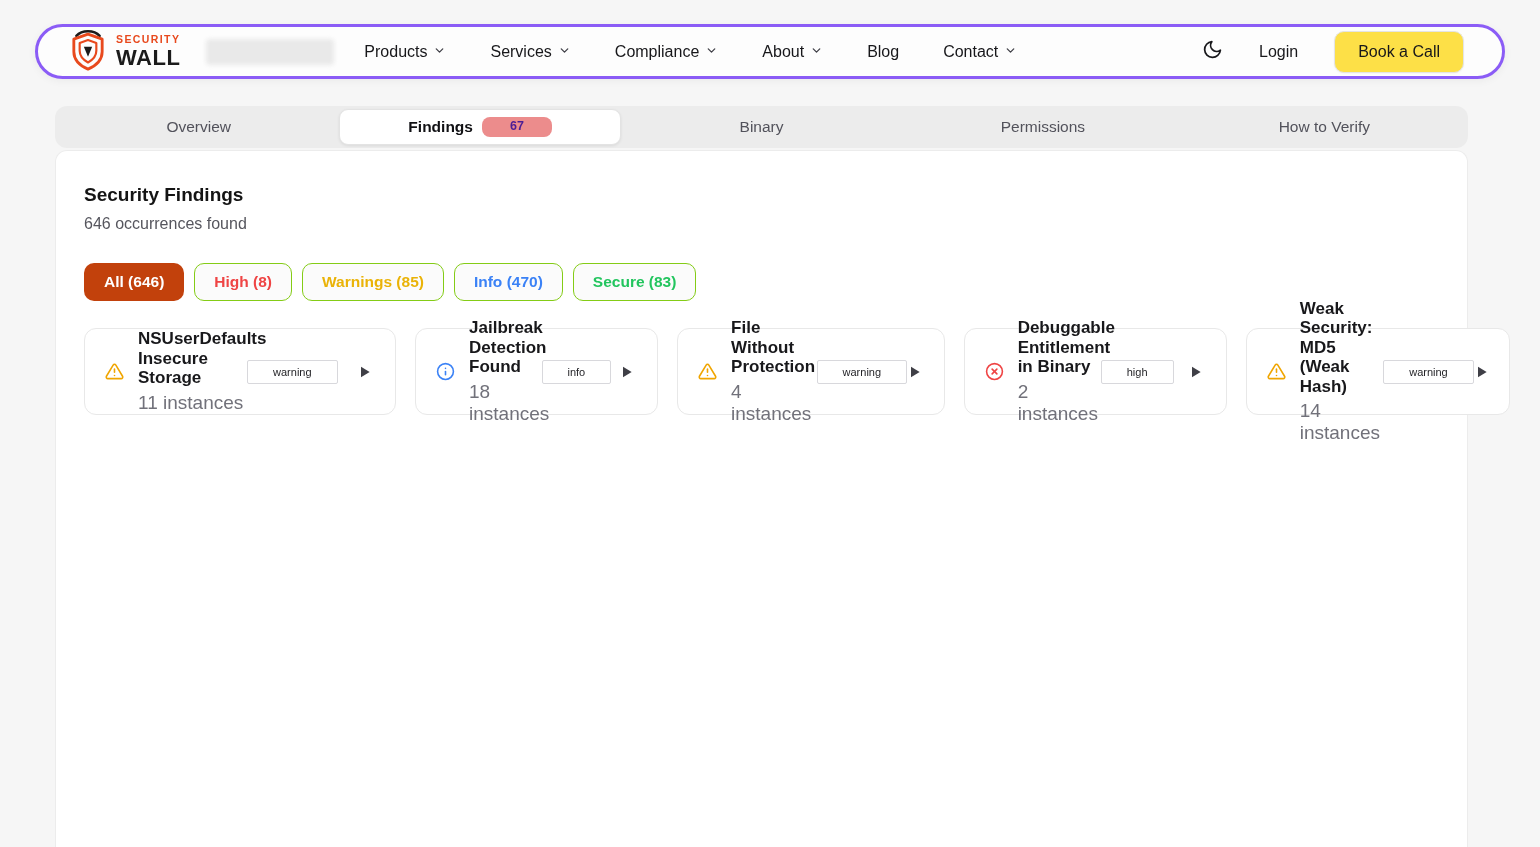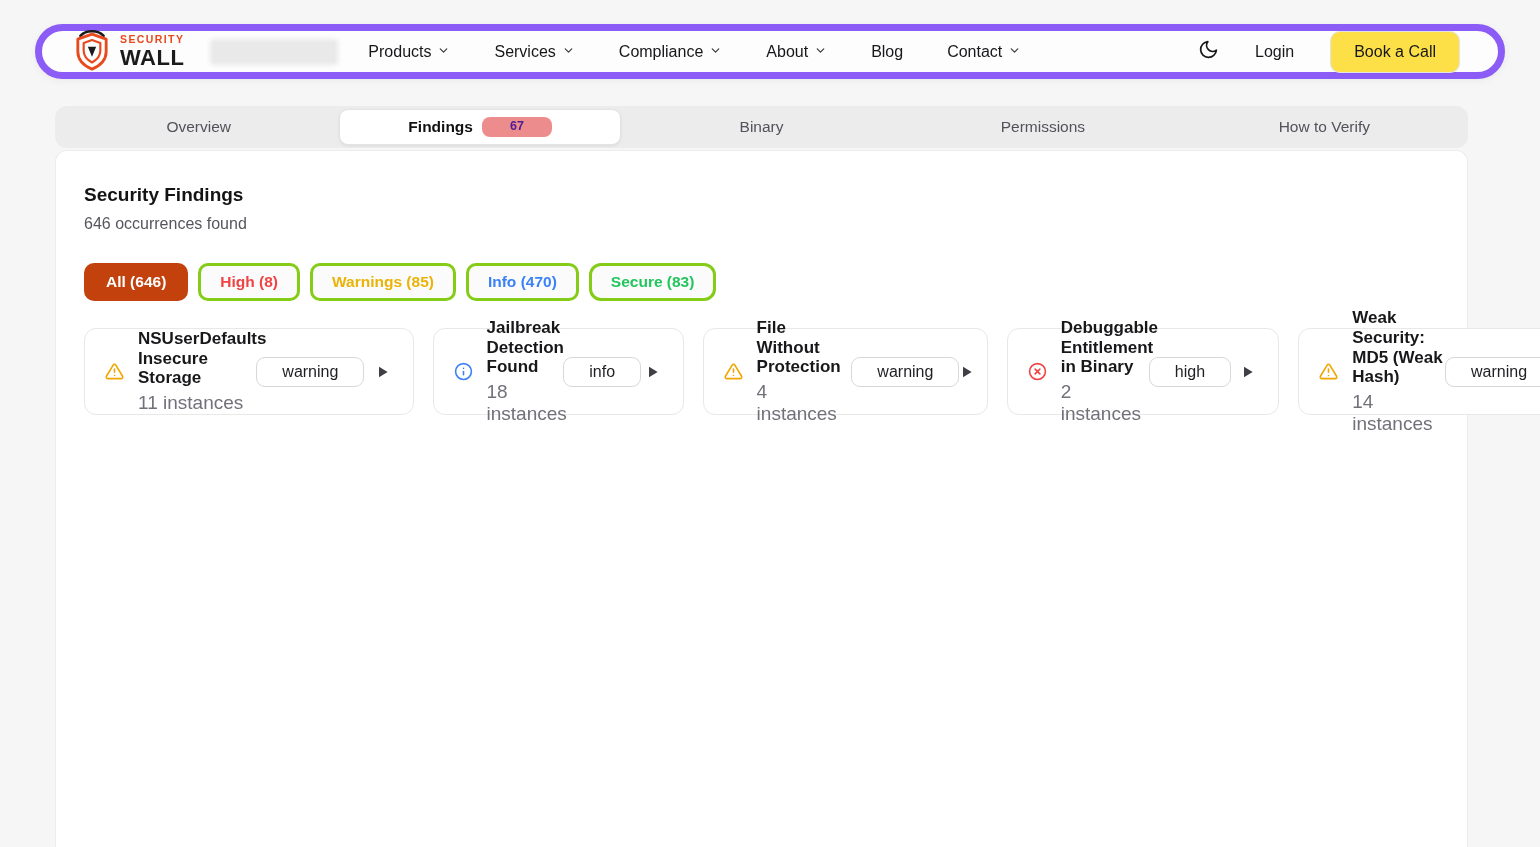--- a/index.html
+++ b/index.html
@@ -10,21 +10,21 @@
     font-family:"Liberation Sans", sans-serif;
     color:#18181b;
     overflow:hidden;
     position:relative;
   }
 
   
   .navbar {
     position:absolute; left:35px; top:24px; width:1470px; height:55px;
     background:#fdfdfd;
-    border:7px solid #8b5cf6;
+    border:3px solid #8b5cf6;
     border-radius:28px;
     box-shadow:0 2px 8px rgba(0,0,0,0.05);
     display:flex; align-items:center;
     padding:0 38px 0 30px;
   }
   .logo { display:flex; align-items:center; gap:8px; cursor:pointer; }
   .logo-text { display:flex; flex-direction:column; line-height:1; }
   .logo-top { font-size:10.5px; font-weight:bold; color:#e8491d; letter-spacing:1.4px; margin-bottom:2px; }
   .logo-bottom { font-size:22px; font-weight:800; color:#1b1b1b; letter-spacing:0.5px; }
   .redacted-blur {
@@ -78,21 +78,21 @@
     border:1px solid #ececec; border-bottom:none;
     border-radius:12px 12px 0 0;
     padding:33px 28px 0;
   }
   .panel-title { font-size:19px; font-weight:700; color:#141414; margin:0 0 9px; }
   .panel-subtitle { font-size:16px; color:#56565e; margin:0; }
 
   .filters { display:flex; gap:10px; margin-top:30px; }
   .filter-btn {
     height:38px; padding:16px 19px;
-    border-radius:10px; border:3px solid #84cc16; background:#fbfbfb;
+    border-radius:10px; border:1px solid #84cc16; background:#fbfbfb;
     font-size:15.5px; font-weight:600;
     display:flex; align-items:center; cursor:pointer;
     font-family:"Liberation Sans", sans-serif;
     text-align:center;
   }
   .filter-btn.active { border-color:transparent; }
 
   .cards { margin-top:27px; display:flex; gap:19px; }
   .finding-card {
     height:87px; background:#ffffff;
@@ -100,22 +100,22 @@
     display:flex; align-items:center;
     padding:0 22px 0 20px; cursor:pointer;
   }
   .card-left { display:flex; align-items:center; gap:14px; flex:0 0 53%; min-width:0; }
   .card-icon { display:flex; align-items:center; flex:0 0 auto; }
   .card-texts { display:flex; flex-direction:column; gap:4px; min-width:0; }
   .card-title { font-size:17px; font-weight:600; color:#18181b; line-height:1.15; }
   .card-instances { font-size:19px; color:#71717a; }
   .badge-pill {
     border:1px solid #d8d8dc; background:#ffffff;
-    border-radius:9px; padding:5px 25px;
-    font-size:16px; color:#1f1f23; white-space:nowrap;
+    border-radius:2px; padding:5px 25px;
+    font-size:11px; color:#1f1f23; white-space:nowrap;
   }
   .card-arrow { margin-left:auto; display:flex; align-items:center; }
 </style>
 </head>
 <body>
 
 <header class="navbar">
   <div class="logo">
     <span>
       <svg width="40" height="44" viewBox="0 0 48 52" fill="none">
@@ -226,21 +226,21 @@
   </button>
       <button class="filter-btn" style="color: rgb(239, 68, 68); background: rgb(251, 251, 251);">
     <span>High (8)</span>
   </button>
       <button class="filter-btn" style="color: rgb(234, 179, 8); background: rgb(251, 251, 251);">
     <span>Warnings (85)</span>
   </button>
       <button class="filter-btn" style="color: rgb(59, 130, 246); background: rgb(251, 251, 251);">
     <span>Info (470)</span>
   </button>
-      <button class="filter-btn" style="color: rgb(34, 197, 94); background: rgb(251, 251, 251); border-radius: 12px;">
+      <button class="filter-btn" style="color: rgb(34, 197, 94); background: rgb(251, 251, 251);">
     <span>Secure (83)</span>
   </button>
     </div>
 
   <div class="cards">
       <div class="finding-card">
     <div class="card-left">
       <span class="card-icon">
             <svg width="19" height="19" viewBox="0 0 24 24" fill="none" stroke="#f0a500" stroke-width="2" stroke-linecap="round" stroke-linejoin="round">
               <path d="M10.29 3.86 1.82 18a2 2 0 0 0 1.71 3h16.94a2 2 0 0 0 1.71-3L13.71 3.86a2 2 0 0 0-3.42 0z"></path>

